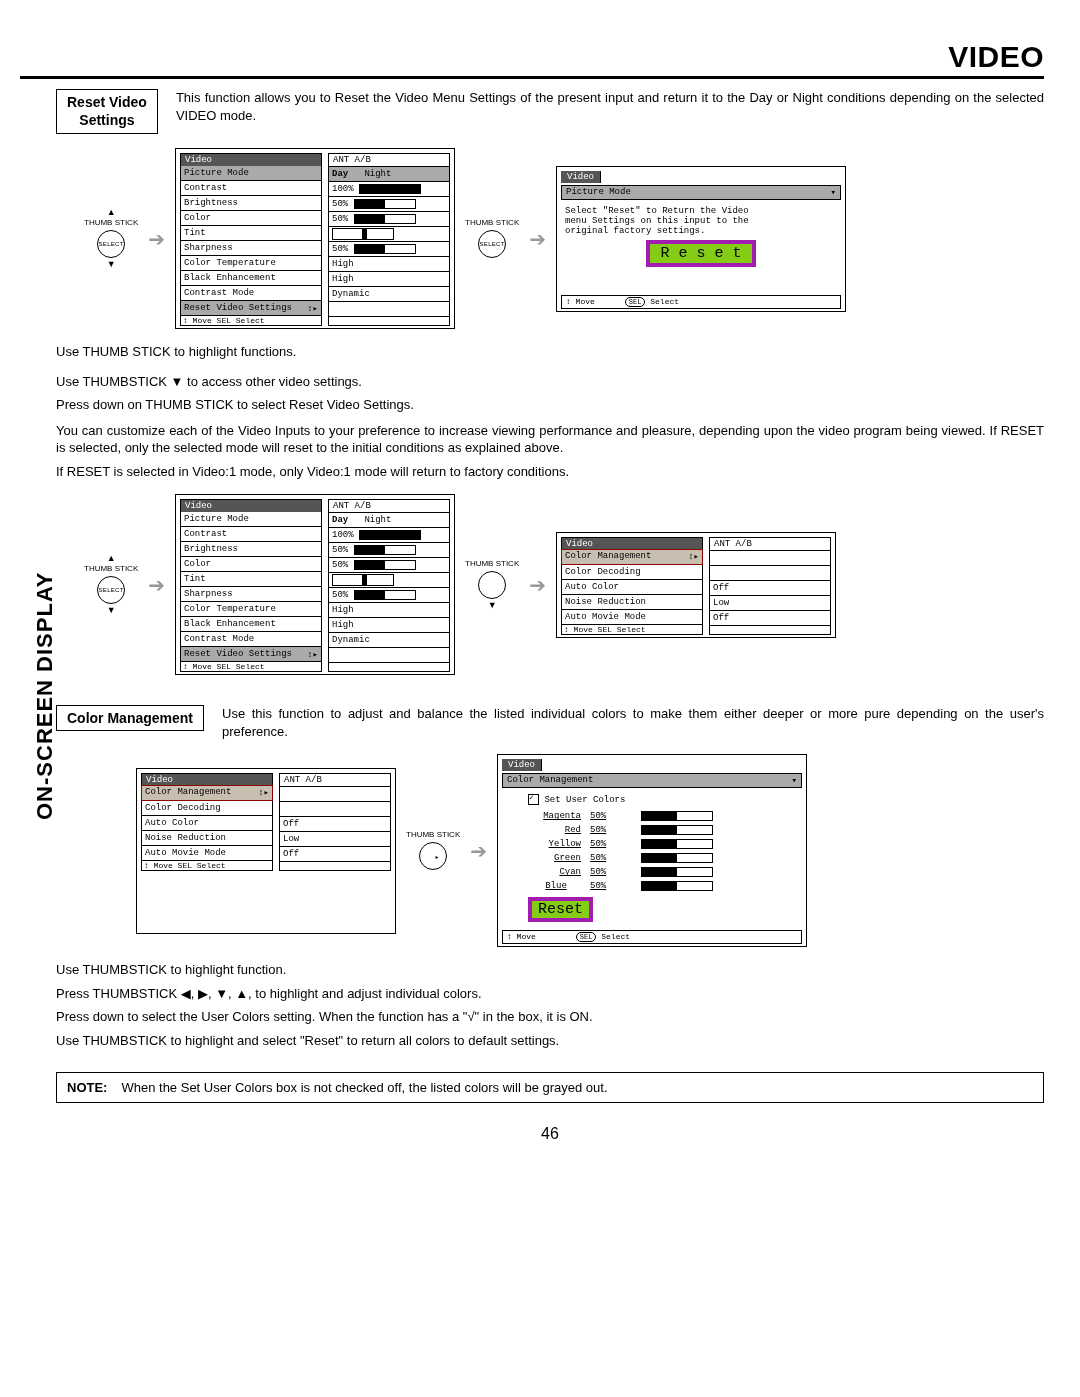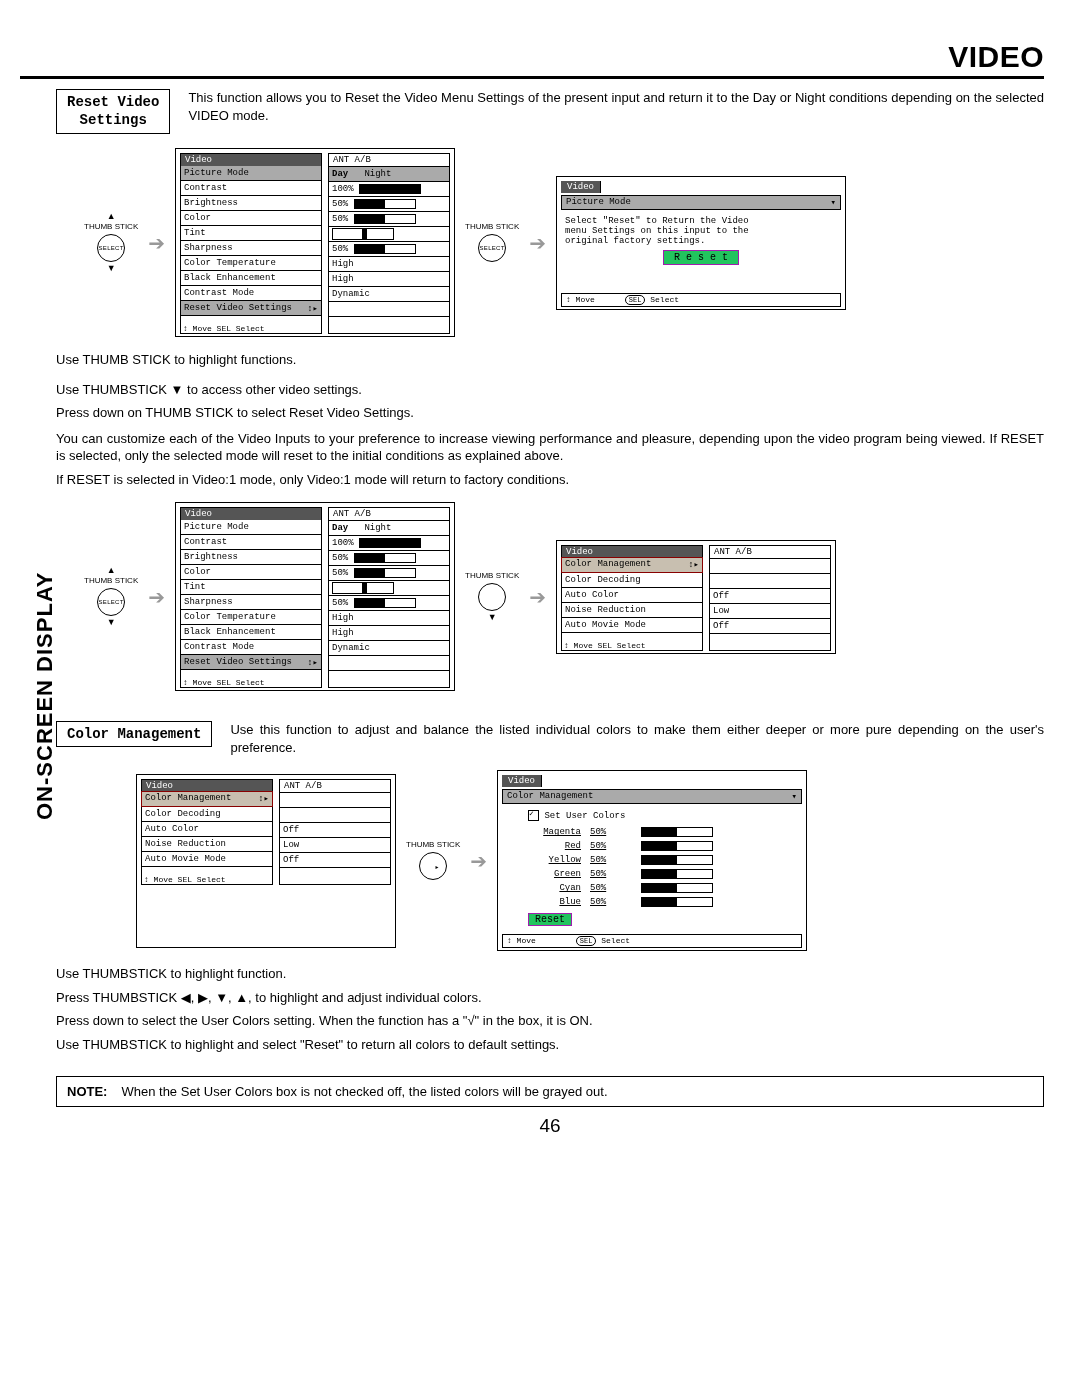--- a/index.html
+++ b/index.html
@@ -24,21 +24,21 @@
     font-weight: bold;
     font-size: 22px;
     letter-spacing:1px;
     white-space: nowrap;
   }
   .content { margin-left: 36px; }
   .labelbox {
     display:inline-block;
     border:1px solid #000;
     padding:4px 10px;
-    font-family: Liberation Mono, monospace;
+    font-family: Liberation Sans, sans-serif;
     font-weight:bold;
     font-size:14px;
     text-align:center;
     vertical-align: top;
   }
   .labelbox.twoline { line-height:1.25; }
   .section-row { display:flex; align-items:flex-start; gap:18px; margin-bottom:6px; }
   .section-desc { flex:1; text-align:justify; line-height:1.35; }
   .paragraph { text-align:justify; margin:6px 0; line-height:1.35; }
   .figrow { display:flex; align-items:center; gap:10px; margin:14px 0 14px 28px; }
@@ -70,26 +70,26 @@
   .hl-red { background:#c8bfb0; outline:1px solid #800;}
   .bar {
     display:inline-block; height:8px; background:#000; vertical-align:middle;
     border:1px solid #000; position:relative;
   }
   .bar.half { width:60px; }
   .bar.half::after { content:""; position:absolute; right:0; top:0; bottom:0; width:50%; background:#fff;}
   .bar.full { width:60px; }
   .marker-track { display:inline-block; width:60px; height:10px; border:1px solid #000; position:relative; vertical-align:middle;}
   .marker-track .mk { position:absolute; width:5px; top:-1px; bottom:-1px; background:#000; left:48%;}
-  .footnav { font-size:8px; padding:8px 0 0 2px;}
+  .footnav { font-size:8px; padding:0 0 0 2px;}
   .sel-pill { display:inline-block; border:1px solid #000; border-radius:6px; padding:0 3px; font-size:7px;}
-  .reset-btn { background:#22c55e; border:1px solid #a21caf; padding:1px 10px; font-size:10px; display:inline-block; }
+  .reset-btn { background:#84cc16; border:4px solid #a21caf; padding:1px 10px; font-size:15px; display:inline-block; }
   .notebox { border:1px solid #000; padding:7px 10px; margin-top:22px; display:flex; gap:14px; }
   .notebox .nlabel { font-weight:bold; }
-  .pagenum { text-align:center; margin-top:8px; font-size:19px; }
+  .pagenum { text-align:center; margin-top:22px; font-size:16px; }
   .ck { border:1px solid #000; display:inline-block; width:9px;height:9px; vertical-align:middle; position:relative;}
   .ck::after{content:"✓"; font-size:8px; position:absolute; left:0; top:-2px;}
   .colorbar { display:inline-block; border:1px solid #000; width:70px; height:8px; position:relative; vertical-align:middle; background:#fff;}
   .colorbar::before{content:""; position:absolute; left:0; top:0; bottom:0; width:50%; background:#000;}
   .osd .two-col { display:flex; gap:6px;}
   .osd .col-a, .osd .col-b { border:1px solid #000;}
   .osd .col-a td, .osd .col-b td{ border-bottom:1px solid #000;}
   .osd .no-border td{ border:0;text-decoration:underline;}
 </style>
 </head>
@@ -488,21 +488,21 @@
                   <td style="text-align:right;padding-right:6px">Green</td>
                   <td>50%</td>
                   <td><span class="colorbar"></span></td>
                 </tr>
             <tr>
                   <td style="text-align:right;padding-right:6px">Cyan</td>
                   <td>50%</td>
                   <td><span class="colorbar"></span></td>
                 </tr>
             <tr>
-                  <td style="text-align:right;padding-right:6px">Blue</td>
+                  <td style="text-align:center;padding-right:6px">Blue</td>
                   <td>50%</td>
                   <td><span class="colorbar"></span></td>
                 </tr>
           </tbody>
             </table>
           <div style="margin:4px 0 0 20px;"><span class="reset-btn" style="padding:0 6px">Reset</span></div>
         </div>
         <div style="border:1px solid #000; padding:1px 4px; display:flex; gap:40px; font-size:8px; margin-top:6px;">
           <span>↕ Move</span>
           <span><span class="sel-pill">SEL</span> Select</span>

